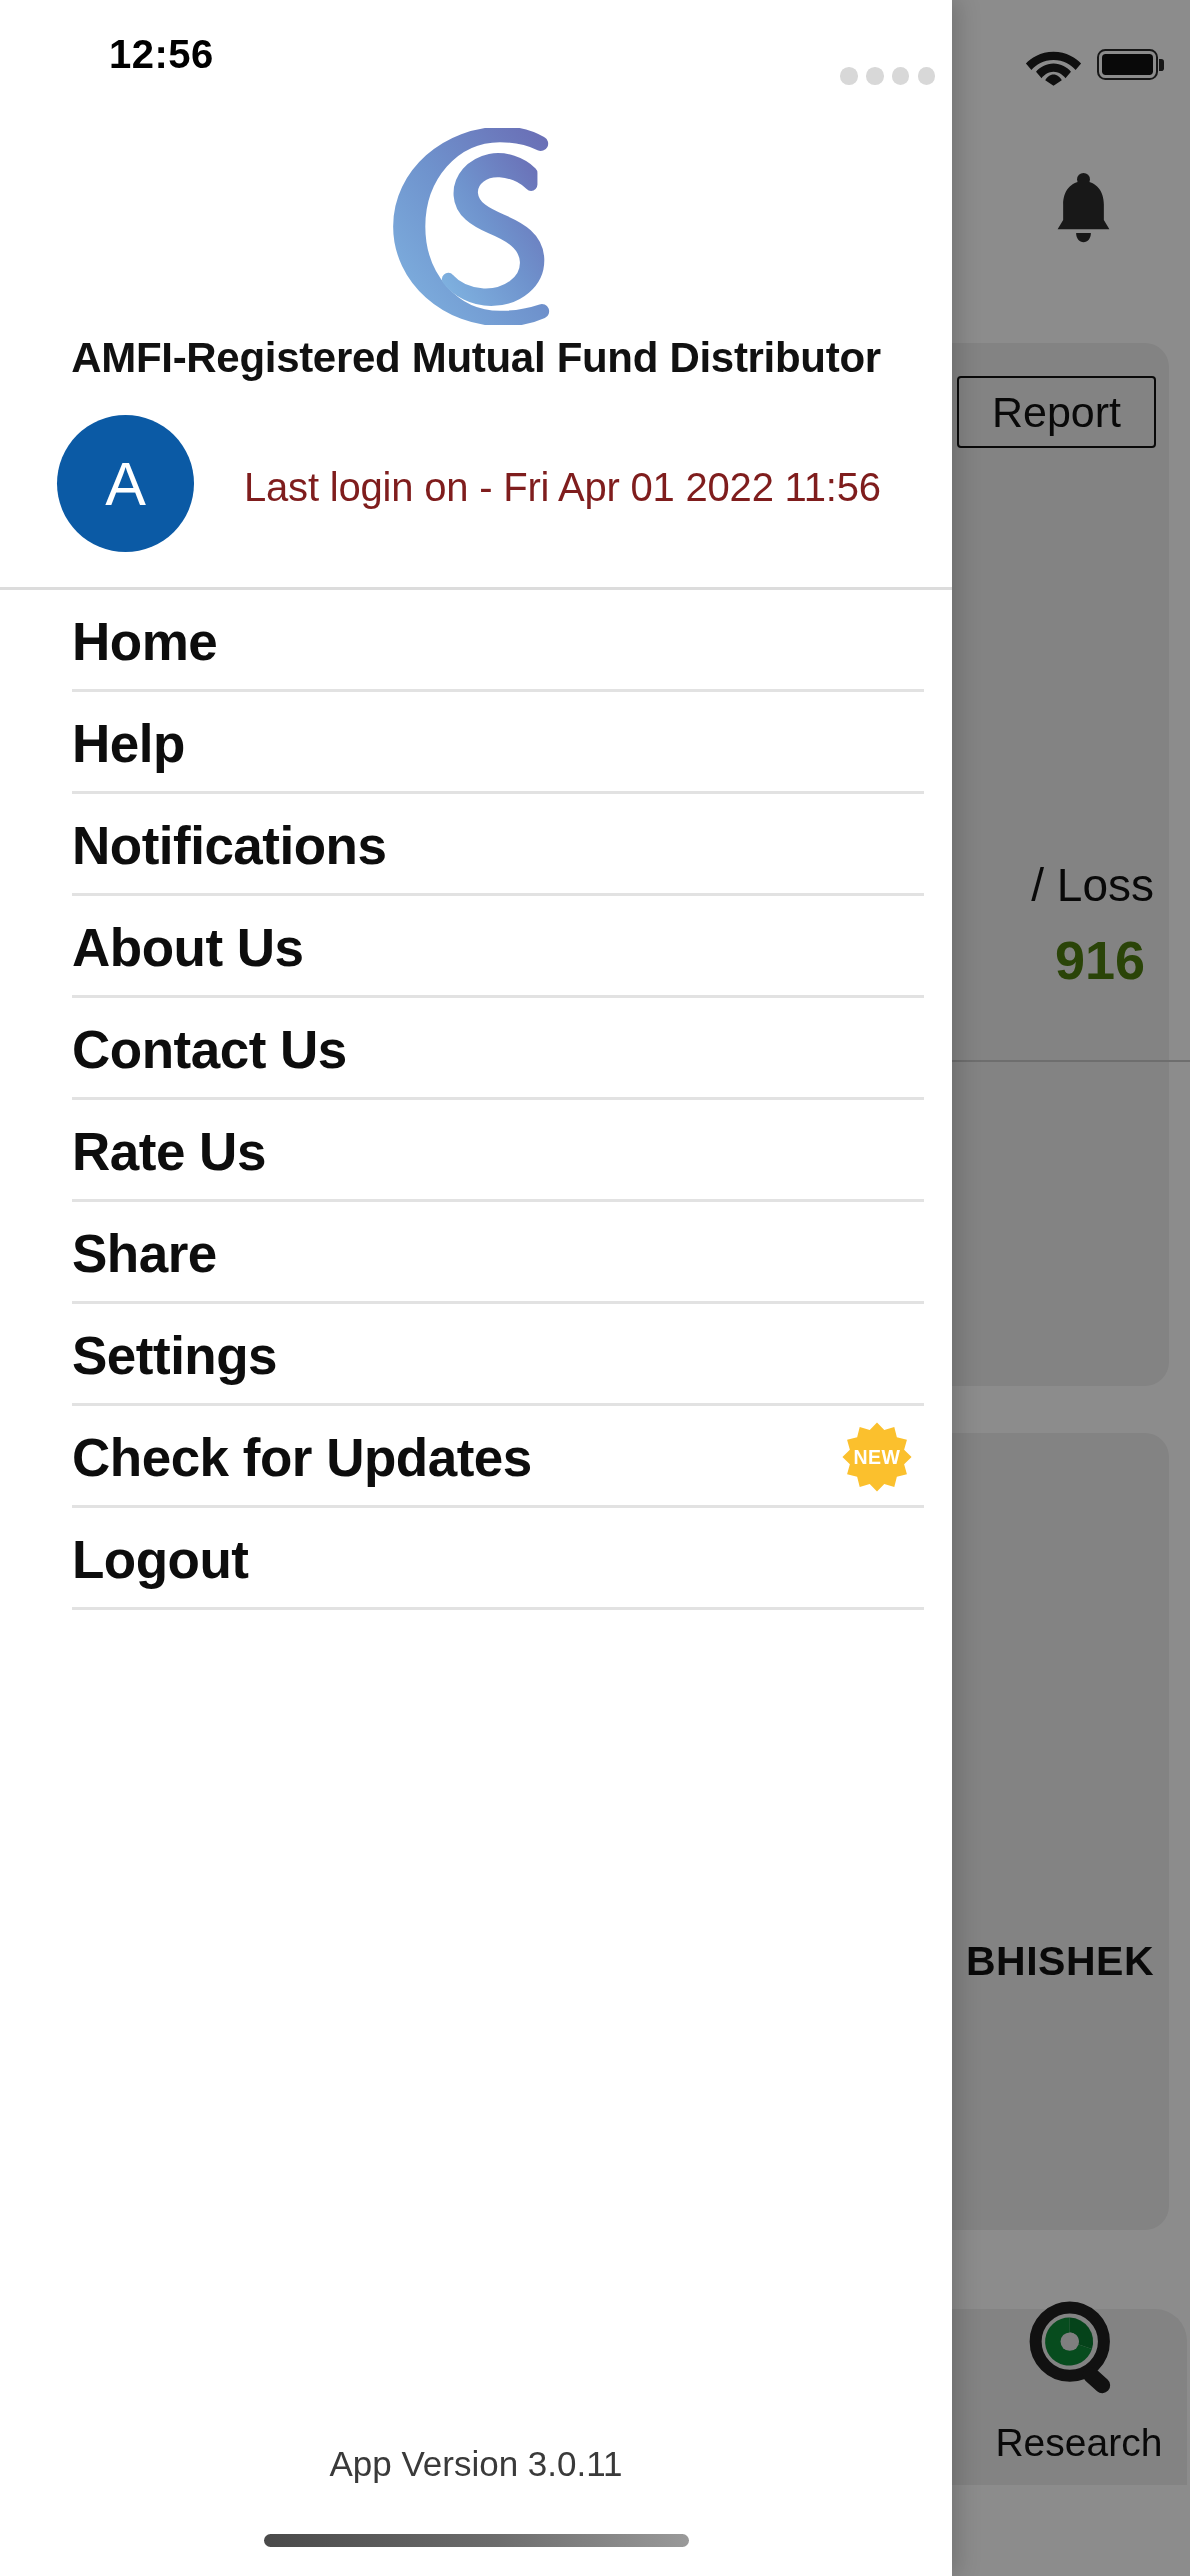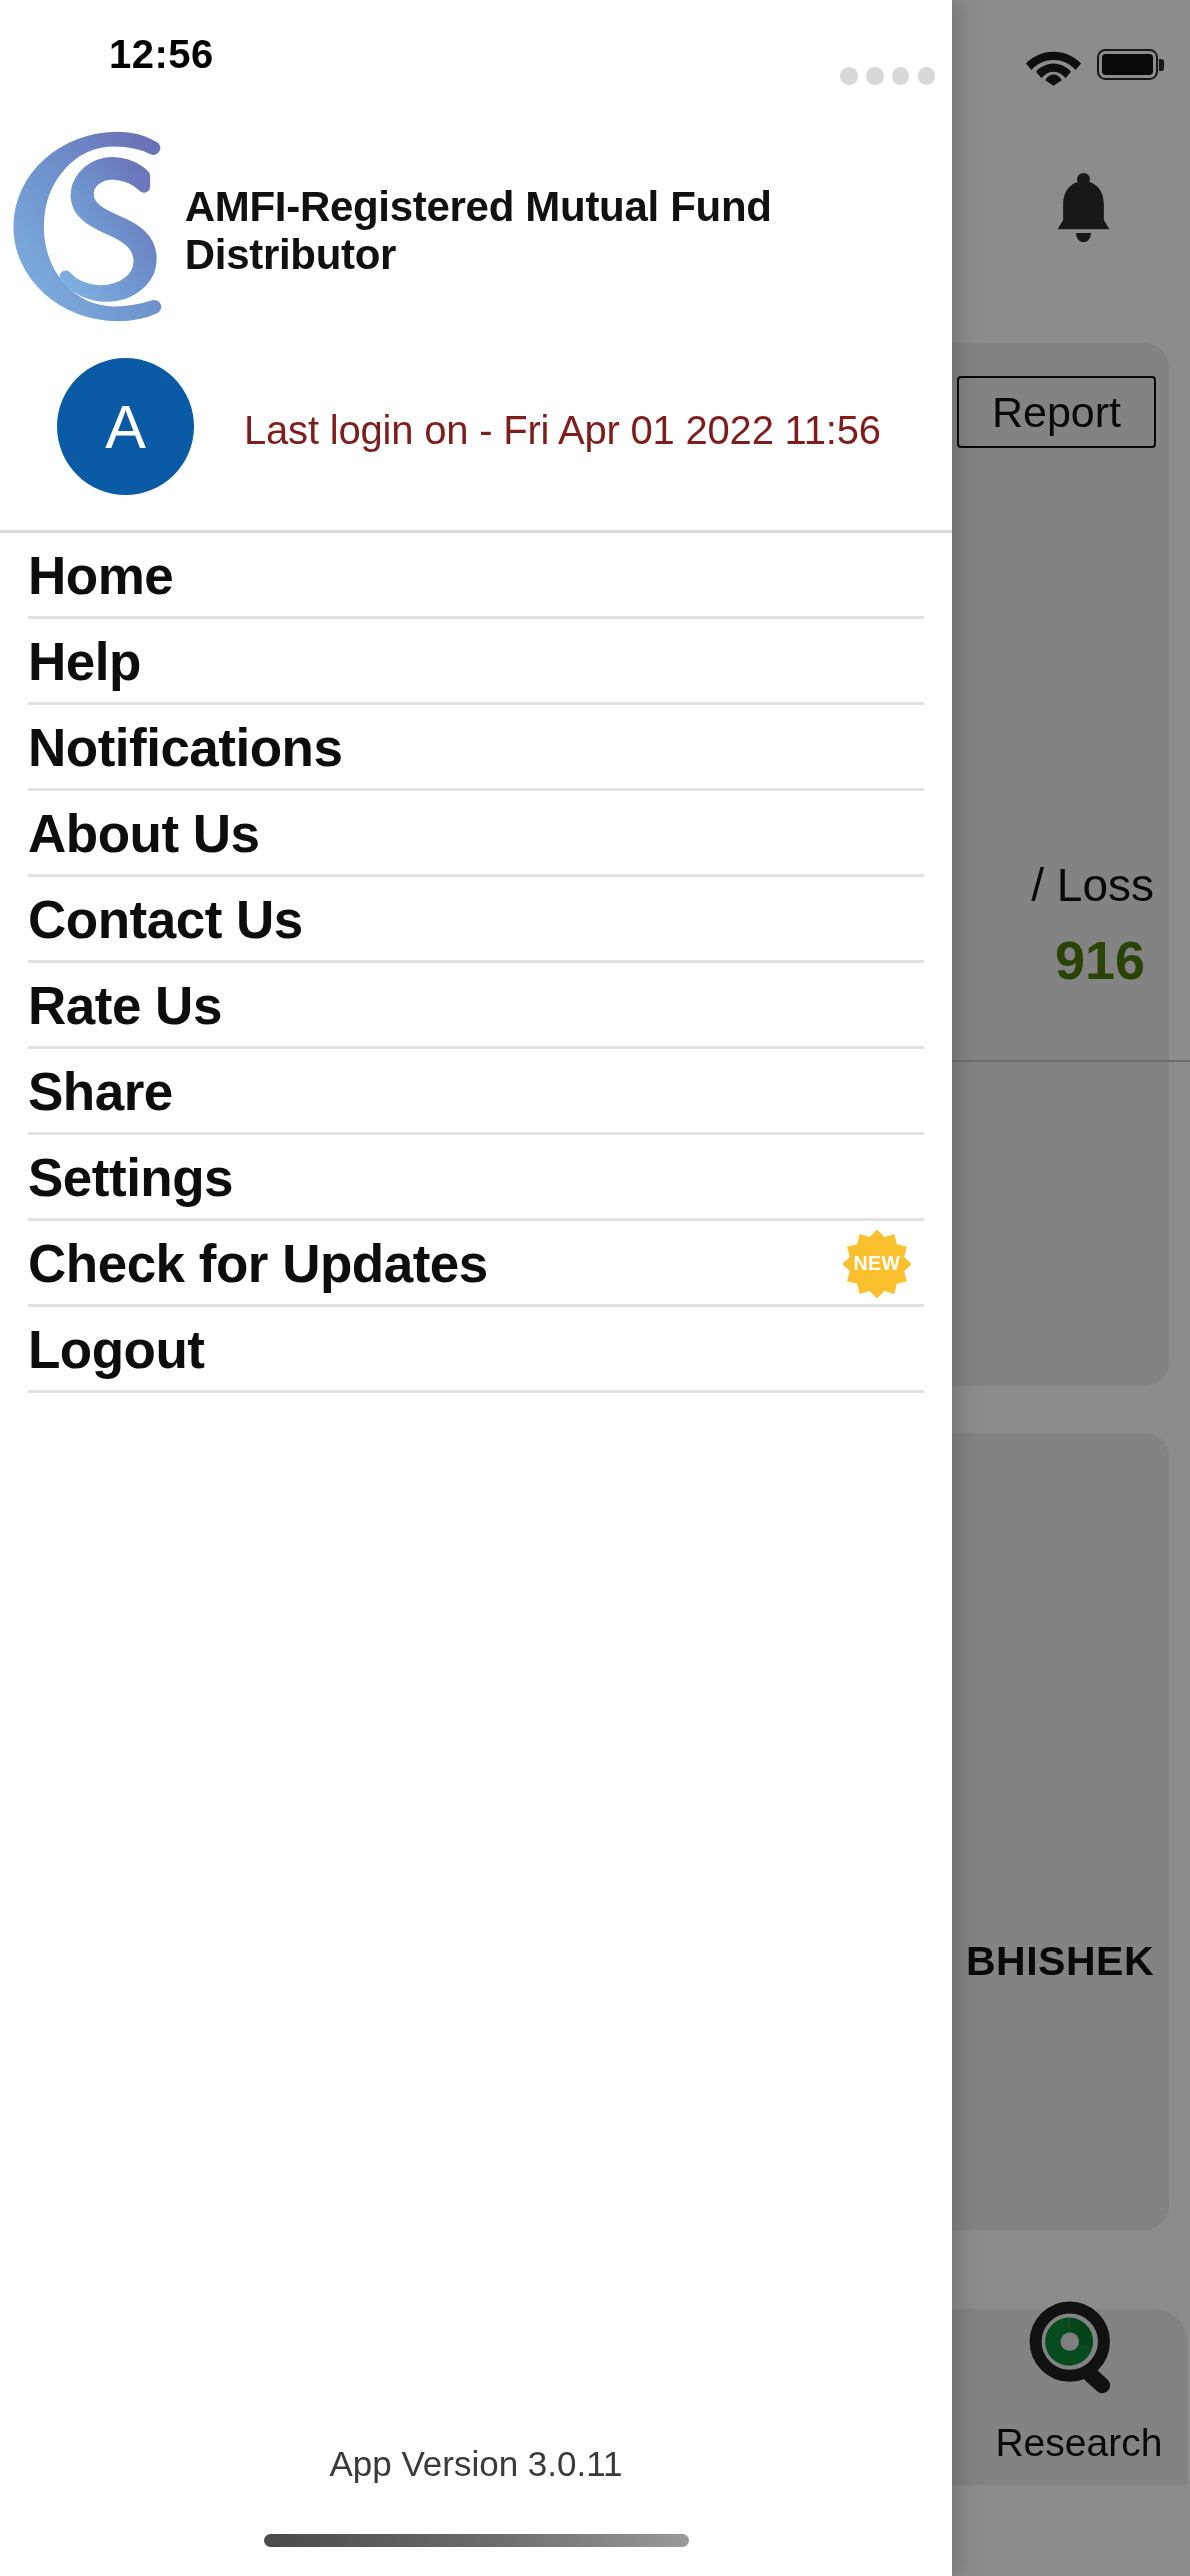--- a/index.html
+++ b/index.html
@@ -119,21 +119,21 @@
     display:flex; gap:8.3px;
   }
   #sb-signal span {
     width:17.6px; height:17.6px; border-radius:50%;
     background:#d8d8d8;
   }
 
   
   #drawer-header { flex:none; padding:0 0 0 0; }
   #logo-wrap {
-    display:flex; flex-direction:row; align-items:center;
+    display:flex; flex-direction:column; align-items:center;
     padding-top:26px;
   }
   #cs-logo { width:195px; height:197px; display:block; }
   #tagline {
     margin-top:9.3px;
     font-size:42px; font-weight:bold; color:#111;
     font-family:"Liberation Sans Narrow","Liberation Sans",sans-serif;
     letter-spacing:-0.3px;
   }
 
@@ -156,23 +156,24 @@
   #profile-login {
     margin-top:7.4px;
     font-size:40px; color:#7f1d1d; letter-spacing:-0.2px;
   }
   #header-rule { height:2.8px; background:#dcdcdc; }
 
   
   #menu-list { flex:none; }
   .menu-row {
     position:relative;
-    height:86px;
+    height:102px;
     display:flex; align-items:center;
     padding:0 28px;
+    margin-left:44px;
   }
   .menu-label {
     font-size:53px; font-weight:bold; color:#0d0d0d;
     font-family:"Liberation Sans Narrow","Liberation Sans",sans-serif;
     letter-spacing:-0.5px;
   }
   .menu-divider {
     position:absolute; left:28px; right:28px; bottom:0;
     height:2.8px; background:#e2e2e2;
   }

